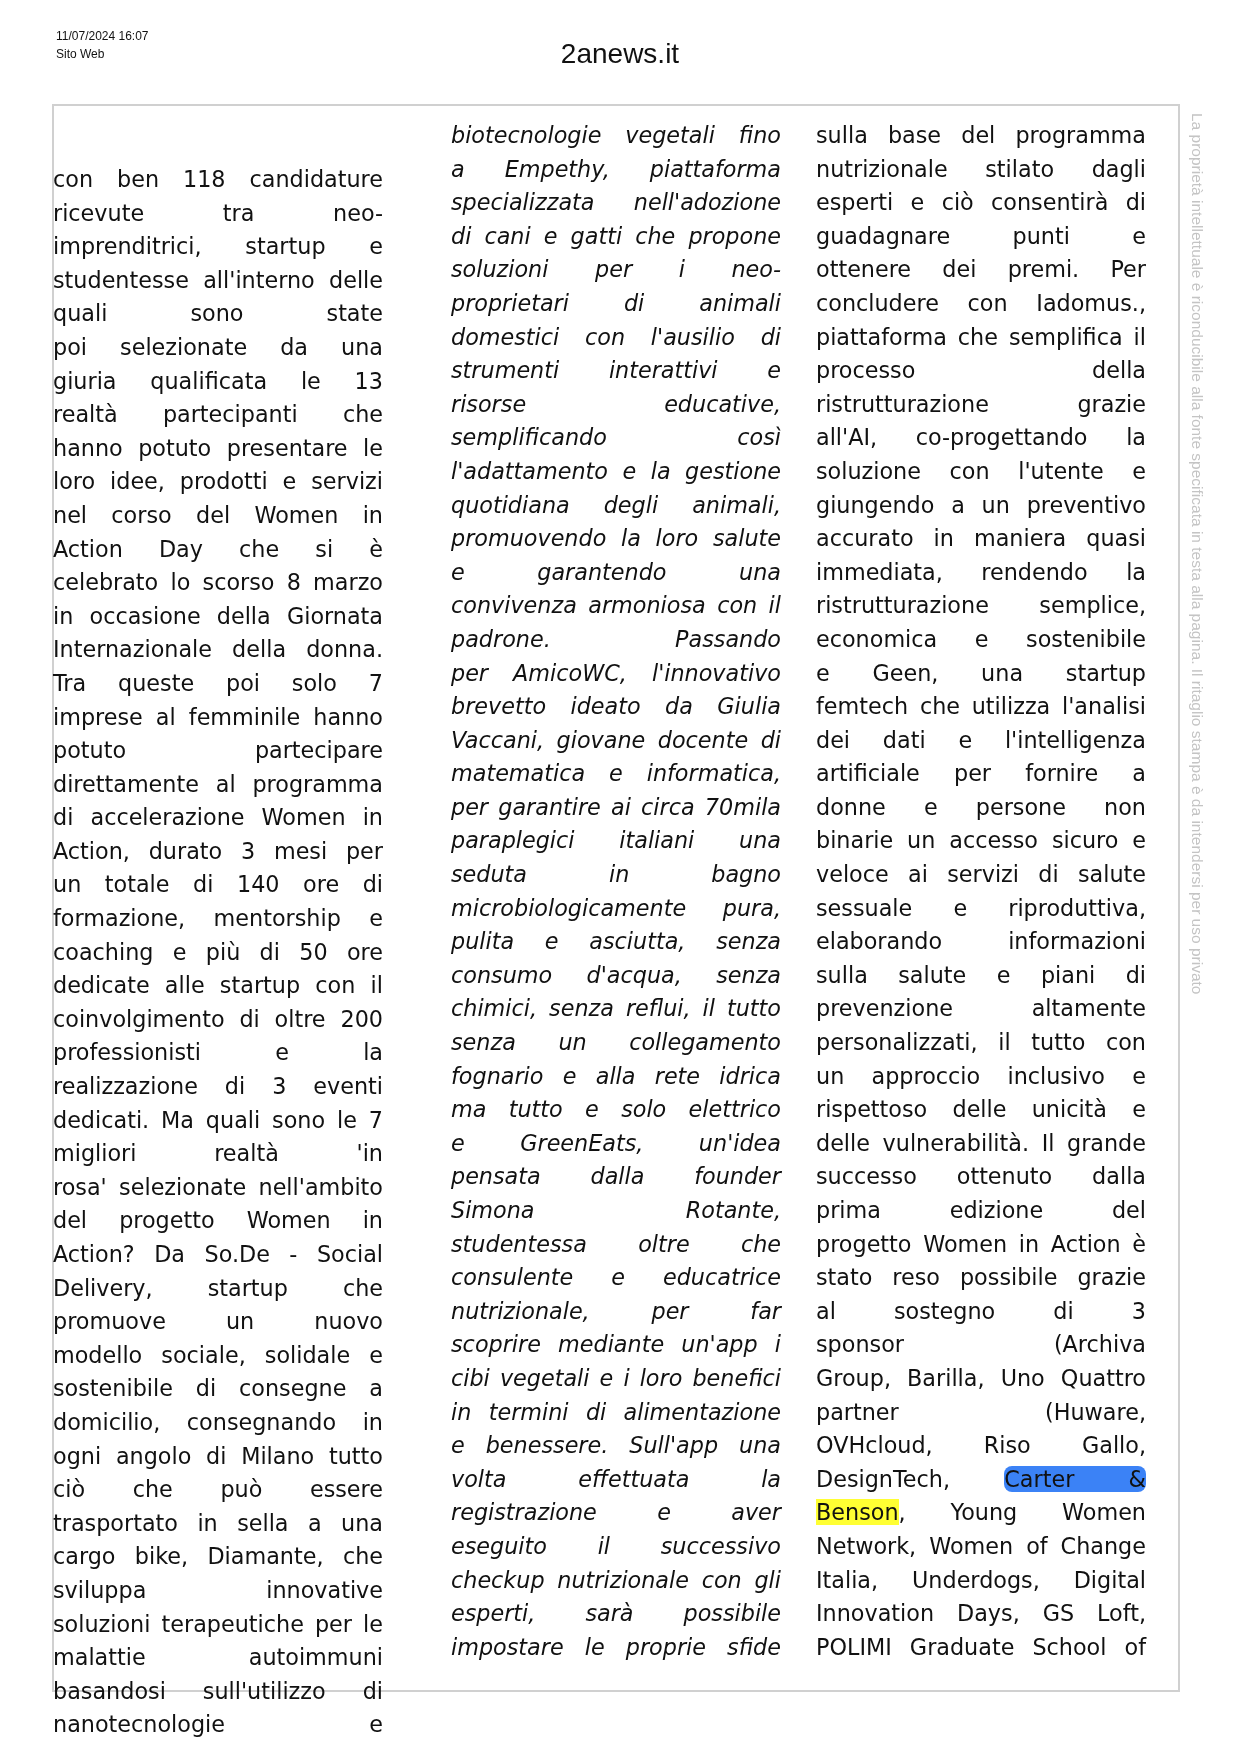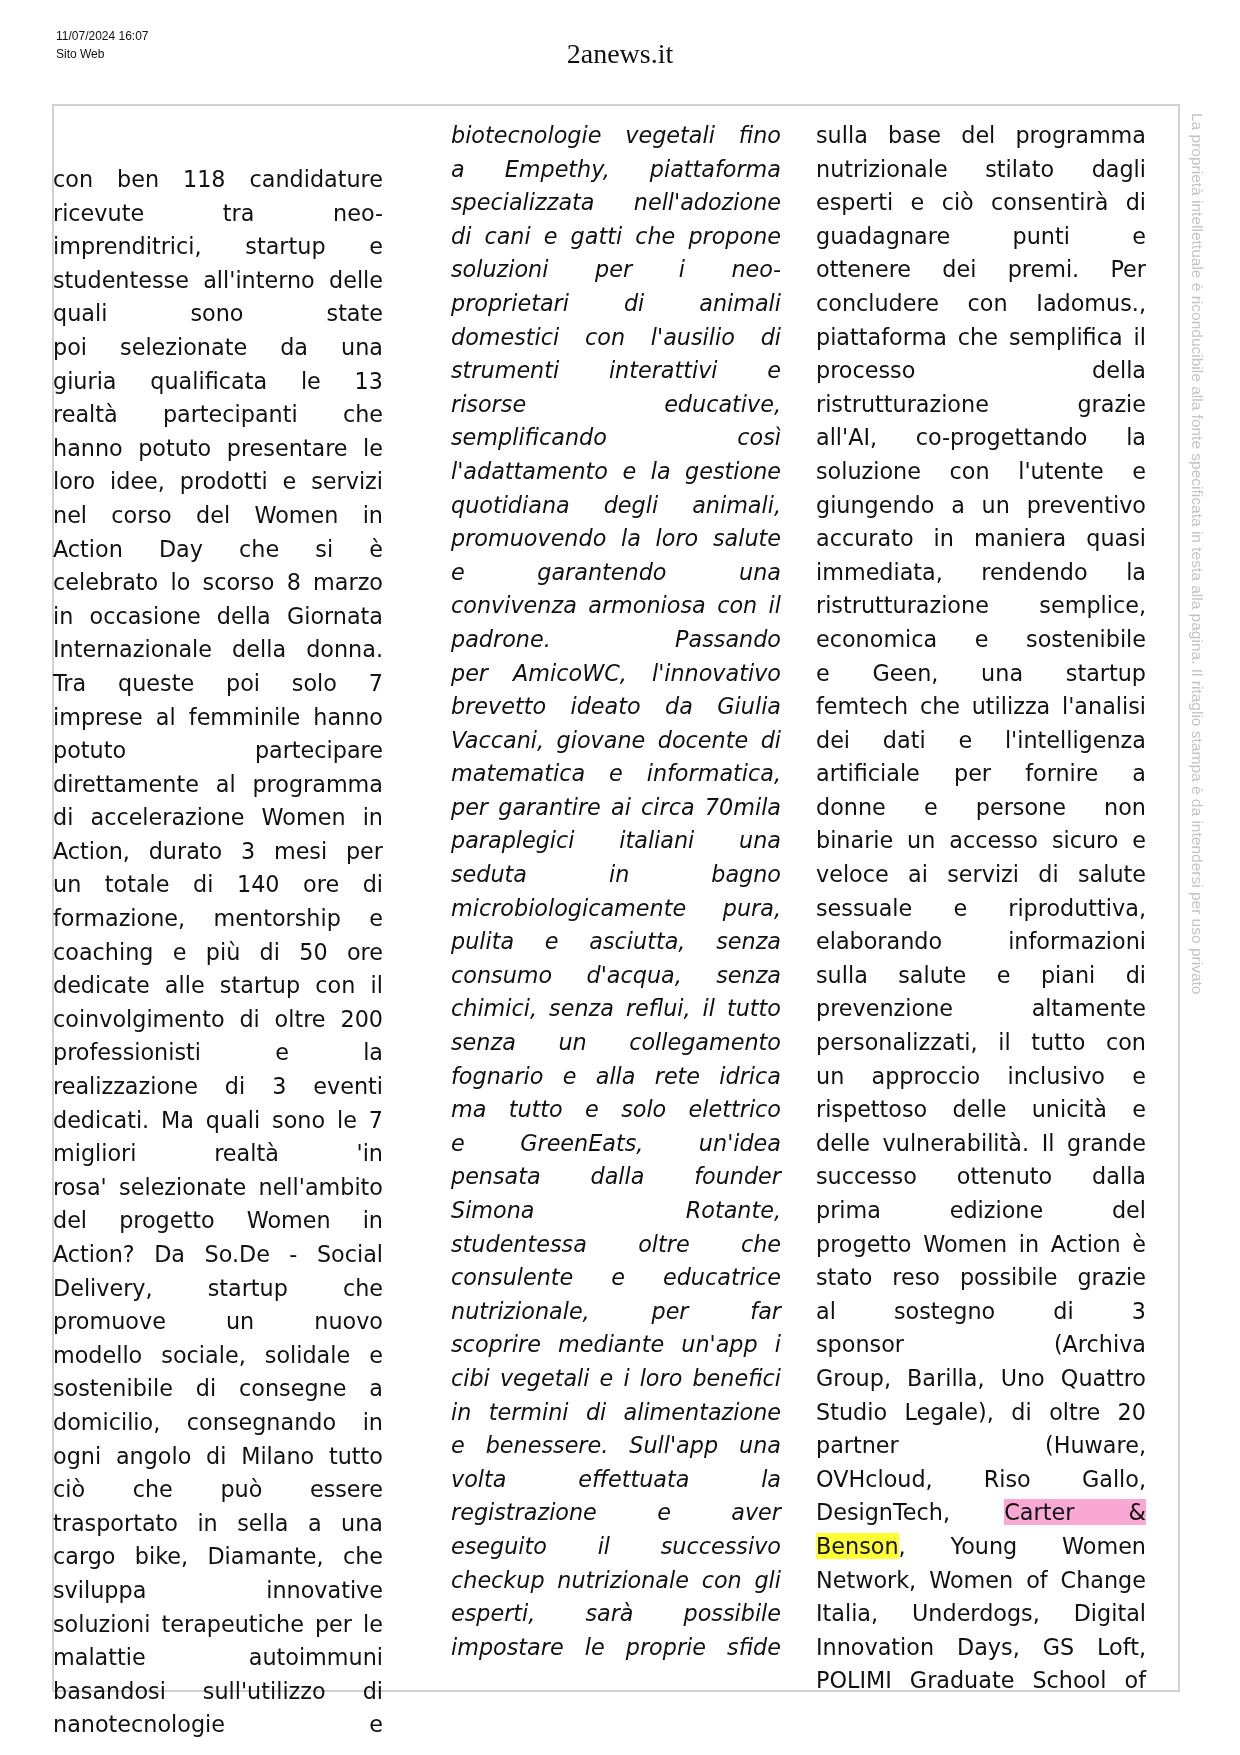--- a/index.html
+++ b/index.html
@@ -1,18 +1,18 @@
 <!DOCTYPE html>
 <html><head>
 <meta charset="utf-8">
 <style>
   html, body { margin:0; padding:0; background:#ffffff; }
   body { width:1240px; height:1755px; position:relative; overflow:hidden; font-family:"DejaVu Sans", sans-serif; color:#111; }
   .meta { position:absolute; left:56px; top:27px; font-family:Liberation Sans, sans-serif; font-size:12px; line-height:18px; color:#111; }
-  .site-title { position:absolute; left:0; width:1240px; top:38px; text-align:center; font-family:Liberation Serif, serif; font-size:28px; color:#111; }
+  .site-title { position:absolute; left:0; width:1240px; top:38px; text-align:center; font-family:Liberation Sans, sans-serif; font-size:28px; color:#111; }
   .frame { position:absolute; left:52px; top:104px; width:1128px; height:1588px; border:2px solid #d0d0d0; box-sizing:border-box; }
   .col { position:absolute; top:119px; width:330px; font-size:22.3px; line-height:33.6px; }
   .col .ln { display:block; white-space:nowrap; text-align:justify; text-align-last:justify; height:33.6px; }
   .col1 { left:53px;margin-top:44px; }
   .col2 { left:451px;font-style:italic; }
   .col3 { left:816px; }
   .hl { background:#ffff33; }
   .side-note { position:absolute; left:1186px; top:113px; width:20px; height:1560px; }
   .side-note span { position:absolute; left:0; top:0; transform-origin:0 0; transform:translate(2px,0) rotate(90deg) translate(0,-18px); white-space:nowrap; font-family:"Liberation Sans", sans-serif; font-size:15.5px; color:#c4c4c4; }
 </style>
@@ -156,24 +156,23 @@
     <span class="ln">un approccio inclusivo e</span>
     <span class="ln">rispettoso delle unicità e</span>
     <span class="ln">delle vulnerabilità. Il grande</span>
     <span class="ln">successo ottenuto dalla</span>
     <span class="ln">prima edizione del</span>
     <span class="ln">progetto Women in Action è</span>
     <span class="ln">stato reso possibile grazie</span>
     <span class="ln">al sostegno di 3</span>
     <span class="ln">sponsor (Archiva</span>
     <span class="ln">Group, Barilla, Uno Quattro</span>
-    <span class="ln">Studio Legale), di oltre 20</span>
     <span class="ln">partner (Huware,</span>
     <span class="ln">OVHcloud, Riso Gallo,</span>
-    <span class="ln">DesignTech, <span class="hl" style="background: #f9a8d4;">Carter &amp;</span></span>
+    <span class="ln">DesignTech, <span class="hl" style="background: #3b82f6; border-radius: 8px;">Carter &amp;</span></span>
     <span class="ln"><span class="hl" style="background: rgb(255, 255, 51);">Benson</span>, Young Women</span>
     <span class="ln">Network, Women of Change</span>
     <span class="ln">Italia, Underdogs, Digital</span>
     <span class="ln">Innovation Days, GS Loft,</span>
     <span class="ln">POLIMI Graduate School of</span>
   </div>
 
 <div class="side-note">
   <span>La proprietà intellettuale è riconducibile alla fonte specificata in testa alla pagina. Il ritaglio stampa è da intendersi per uso privato</span>
 </div>

